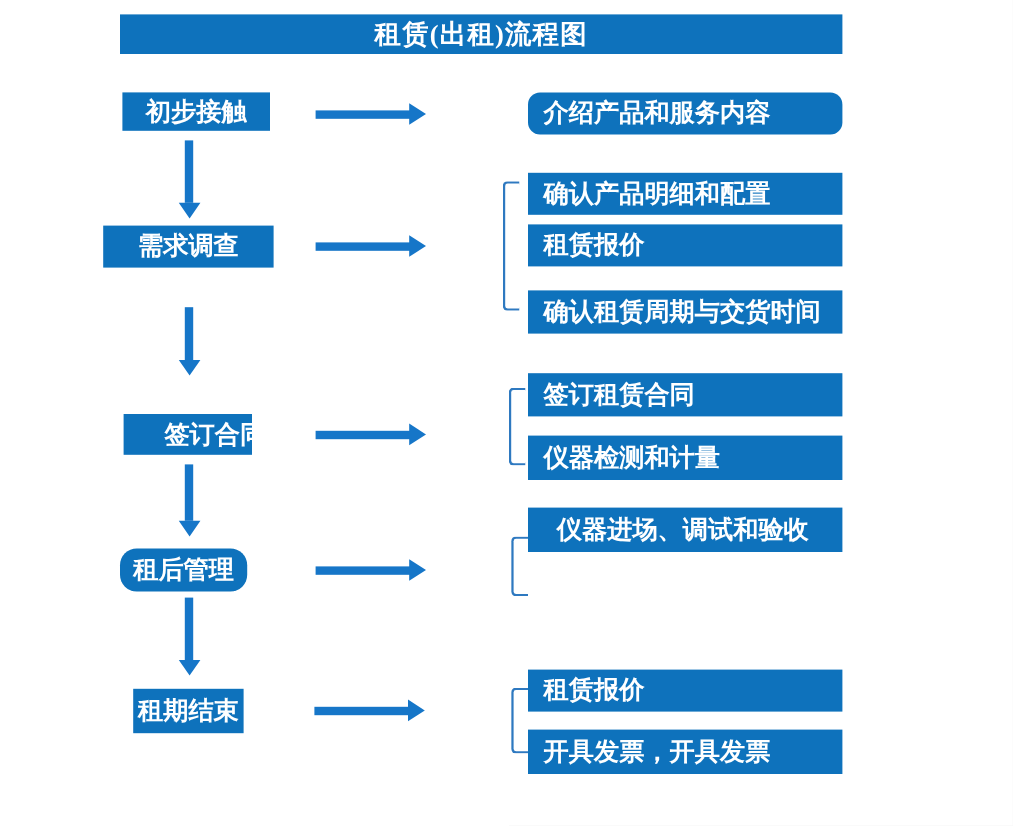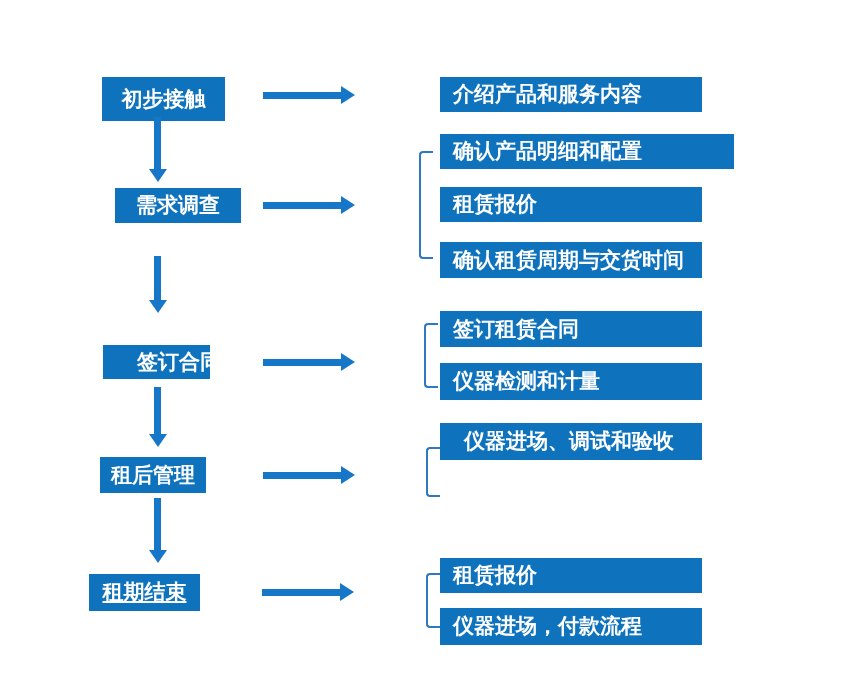--- a/index.html
+++ b/index.html
@@ -73,26 +73,27 @@
     border-right:none;
     border-radius:4px 0 0 4px;
     background:transparent;
   }
 </style>
 </head>
 <body>
 
 <div class="canvas">
 
+  <div class="title-bar">租赁(出租)流程图</div>
 
-  <div class="bx center" style="left:102px;top:77px;width:123px;height:44px;">初步接触</div>
-  <div class="bx center" style="left:115px;top:188px;width:126px;height:35px;">需求调查</div>
+  <div class="bx center" style="left:102px;top:77px;width:123px;height:32px;">初步接触</div>
+  <div class="bx center" style="left:86px;top:188px;width:142px;height:35px;">需求调查</div>
   <div class="bx center" style="left:103px;top:345px;width:107px;height:34px;padding-left:45px;">签订合同</div>
-  <div class="bx center" style="left:100px;top:457px;width:106px;height:36px;">租后管理</div>
-  <div class="bx center" style="left:89px;top:574px;width:111px;height:37px;text-decoration:underline;">租期结束</div>
+  <div class="bx center" style="left:100px;top:457px;width:106px;height:36px;border-radius:14px;">租后管理</div>
+  <div class="bx center" style="left:111px;top:574px;width:92px;height:37px;">租期结束</div>
 
   <div class="va" style="left:149px;top:117px;height:65px;">
     <span class="shaft"></span>
     <span class="head"></span>
   </div>
   <div class="va" style="left:149px;top:256px;height:57px;">
     <span class="shaft"></span>
     <span class="head"></span>
   </div>
   <div class="va" style="left:149px;top:387px;height:60px;">
@@ -123,27 +124,27 @@
   <div class="ha" style="left:262px;top:583px;">
     <span class="shaft"></span>
     <span class="head"></span>
   </div>
 
   <div class="bracket" style="left:419px;top:151px;height:108px;"></div>
   <div class="bracket" style="left:424px;top:323px;height:65px;"></div>
   <div class="bracket" style="left:426px;top:447px;height:50px;"></div>
   <div class="bracket" style="left:426px;top:573px;height:55px;"></div>
 
-  <div class="bx left" style="left:440px;top:77px;width:262px;height:35px;">介绍产品和服务内容</div>
+  <div class="bx left" style="left:440px;top:77px;width:262px;height:35px;border-radius:10px;">介绍产品和服务内容</div>
 
-  <div class="bx left" style="left:440px;top:134px;width:294px;height:35px;">确认产品明细和配置</div>
+  <div class="bx left" style="left:440px;top:144px;width:262px;height:35px;">确认产品明细和配置</div>
   <div class="bx left" style="left:440px;top:187px;width:262px;height:35px;">租赁报价</div>
   <div class="bx left" style="left:440px;top:242px;width:262px;height:36px;font-family:Liberation Serif, serif;">确认租赁周期与交货时间</div>
 
   <div class="bx left" style="left:440px;top:311px;width:262px;height:36px;font-family:Liberation Serif, serif;">签订租赁合同</div>
   <div class="bx left" style="left:440px;top:363px;width:262px;height:37px;">仪器检测和计量</div>
 
   <div class="bx left" style="left:440px;top:423px;width:262px;height:37px;padding-left:24px;">仪器进场、调试和验收</div>
 
   <div class="bx left" style="left:440px;top:558px;width:262px;height:35px;">租赁报价</div>
-  <div class="bx left" style="left:440px;top:608px;width:262px;height:37px;">仪器进场，付款流程</div>
+  <div class="bx left" style="left:440px;top:608px;width:262px;height:37px;">开具发票，开具发票</div>
 
 </div>
 
 </body></html>

